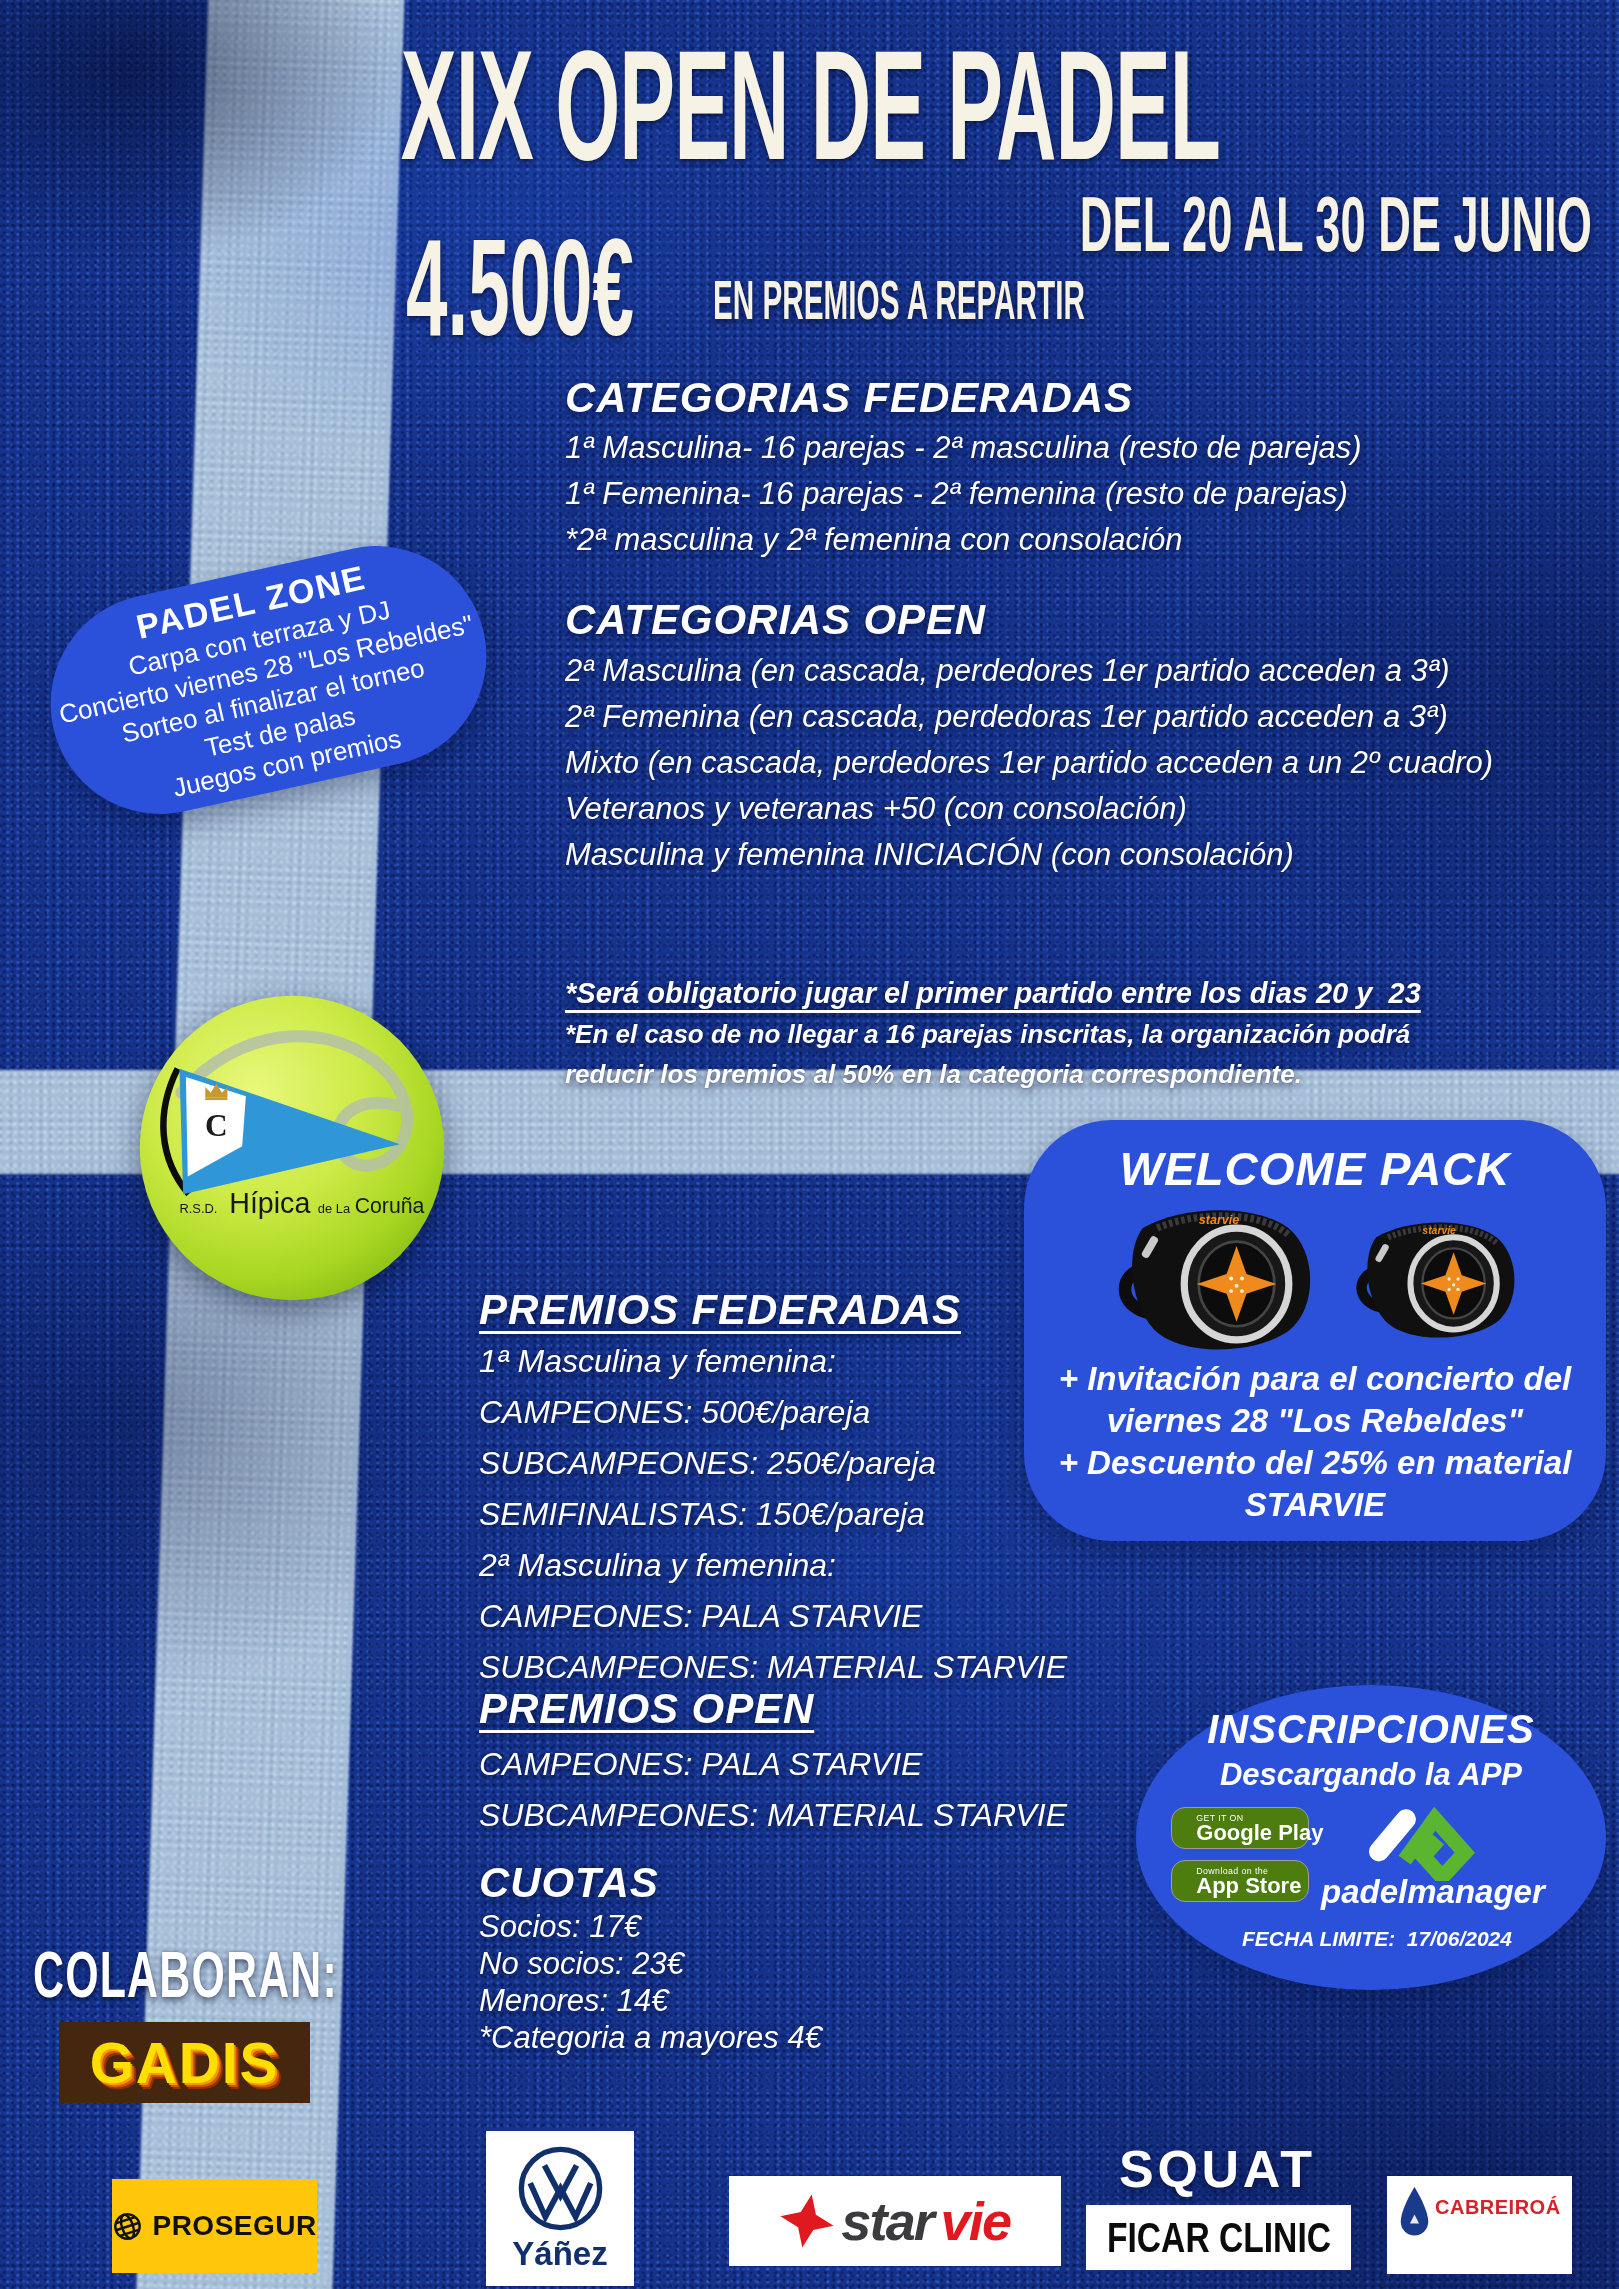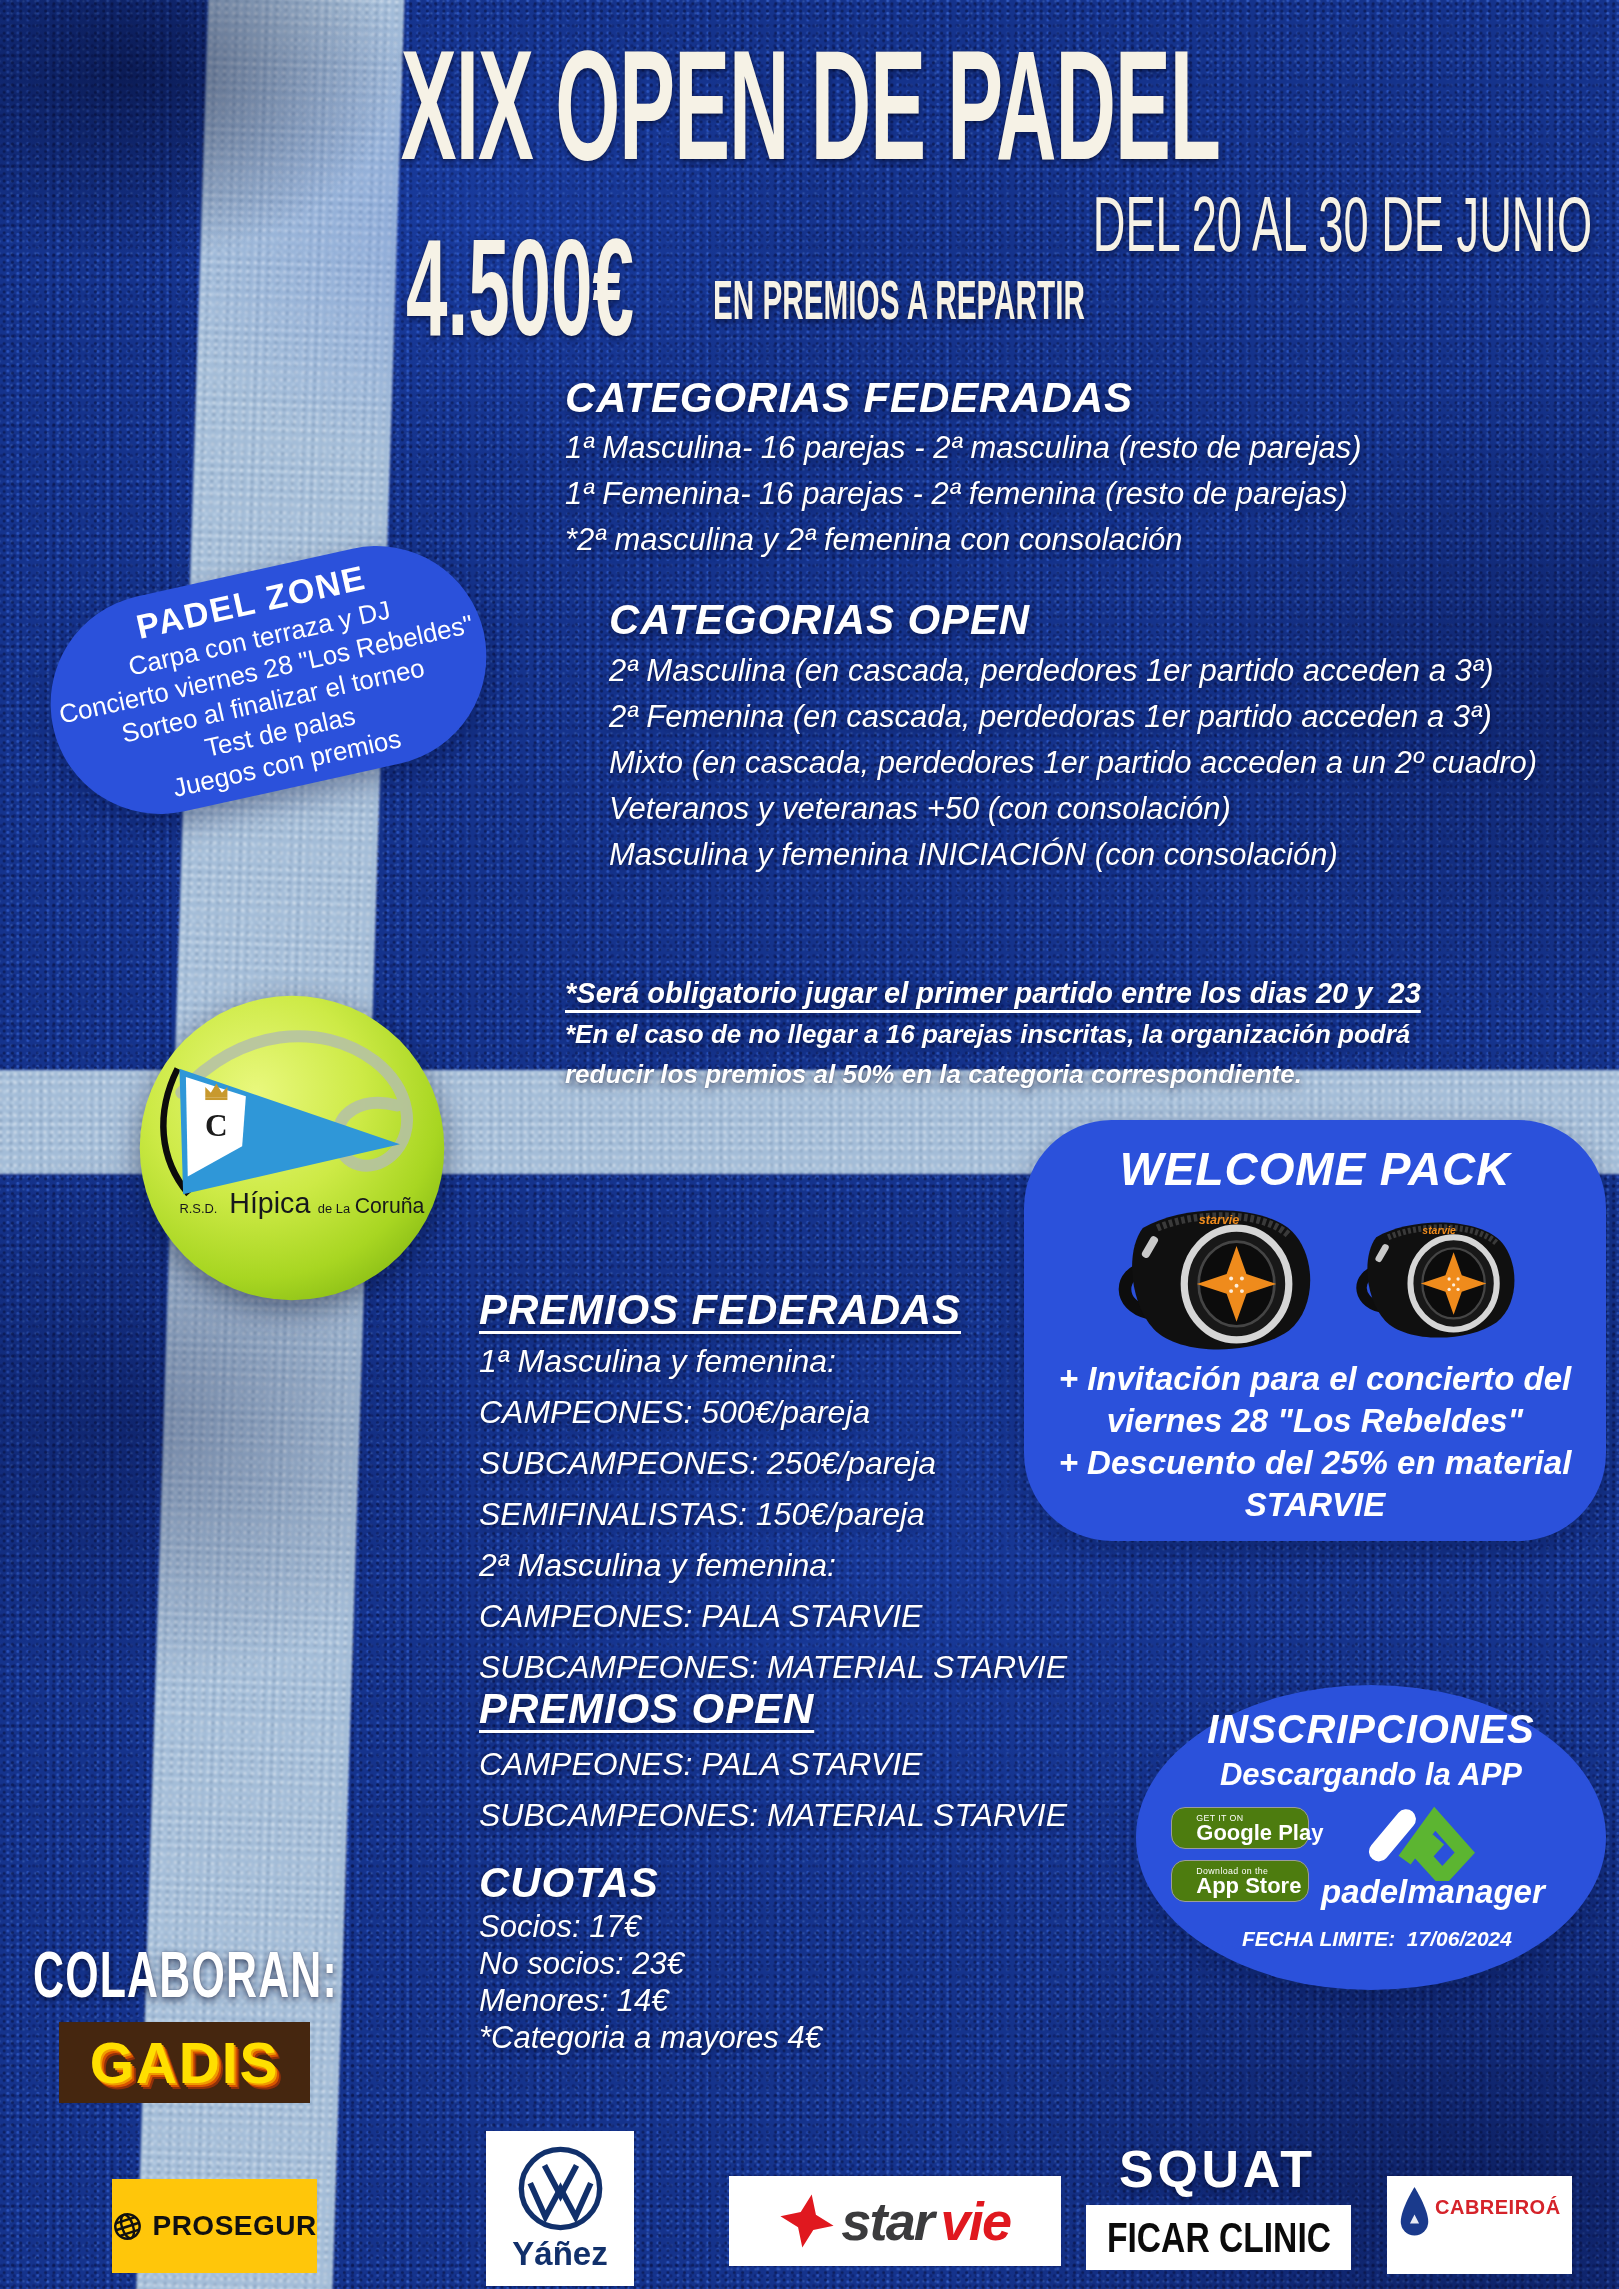--- a/index.html
+++ b/index.html
@@ -30,29 +30,29 @@
     background-size: 7.4px 8.3px, 10px 7.4px, 8.3px 11px;
     background-position: 0 0, 3.7px 2.8px, 1.8px 5.5px;}
   #stripe-v{left:210px;top:-55px;width:196px;height:2437px;transform:rotate(1.8deg);transform-origin:50% 0;}
   #stripe-h{left:-18.5px;top:1070px;width:1661px;height:104px;}
   .t{position:absolute;color:#fff;}
   .sh{text-shadow:0 2.8px 9.2px rgba(2,8,40,.6),0 0 1.8px rgba(2,8,40,.4);}
   .cx{display:inline-block;transform:scaleX(var(--sx,.7));white-space:nowrap;}
   .ox-l{transform-origin:0 50%;}.ox-r{transform-origin:100% 50%;}.ox-c{transform-origin:50% 50%;}
   .cream{color:#f6f2e6;}
   #title{top:28px;left:0;right:0;text-align:center;font-weight:700;font-size:155px;line-height:1;letter-spacing:-1.8px;}
-  #dates{top:185px;right:28px;font-weight:400;font-size:78px;line-height:1;text-align:right;}
+  #dates{top:185px;right:28px;font-weight:700;font-size:78px;line-height:1;text-align:right;}
   #prize{top:218px;left:406px;font-weight:700;font-size:138px;line-height:1;}
   #prize-note{top:273px;left:713px;font-weight:700;font-size:55px;line-height:1;}
   .sec{position:absolute;color:#fff;}
   .sec .h{font-style:italic;font-weight:700;font-size:42px;letter-spacing:0.9px;}
   .und{text-decoration:underline;text-underline-offset:7.4px;text-decoration-thickness:2.8px;}
   .ln{font-style:italic;font-weight:400;}
   #catfed{left:565px;top:371px;} #catfed .h{line-height:54px;} #catfed .ln{font-size:31px;line-height:46px;}
-  #catopen{left:565px;top:592px;margin-left:44px;} #catopen .h{line-height:56px;} #catopen .ln{font-size:31px;line-height:46px;}
+  #catopen{left:565px;top:592px;} #catopen .h{line-height:56px;} #catopen .ln{font-size:31px;line-height:46px;}
   #notes{left:565px;top:973px;}
   #notes .n1{font-style:italic;font-weight:700;font-size:29px;line-height:41px;white-space:pre;}
   #notes .n2{font-style:italic;font-weight:700;font-size:26px;line-height:40px;}
   #premfed{left:479px;top:1283px;} #premfed .h{line-height:53px;} #premfed .ln{font-size:32px;line-height:51px;}
   #premopen{left:479px;top:1678px;} #premopen .h{line-height:61px;} #premopen .ln{font-size:32px;line-height:51px;}
   #cuotas{left:479px;top:1857px;} #cuotas .h{line-height:51px;} #cuotas .ln{font-size:31px;line-height:37px;}
   #padelzone{position:absolute;left:48px;top:570px;width:441px;height:220px;border-radius:115px;
     background:#2b51db;transform:rotate(-12.5deg);display:flex;flex-direction:column;justify-content:center;
     align-items:center;text-align:center;color:#fff;box-shadow:0 11px 28px rgba(0,10,50,.35);}
   .pz-title{font-size:34px;font-weight:700;letter-spacing:1.8px;line-height:41px;}

